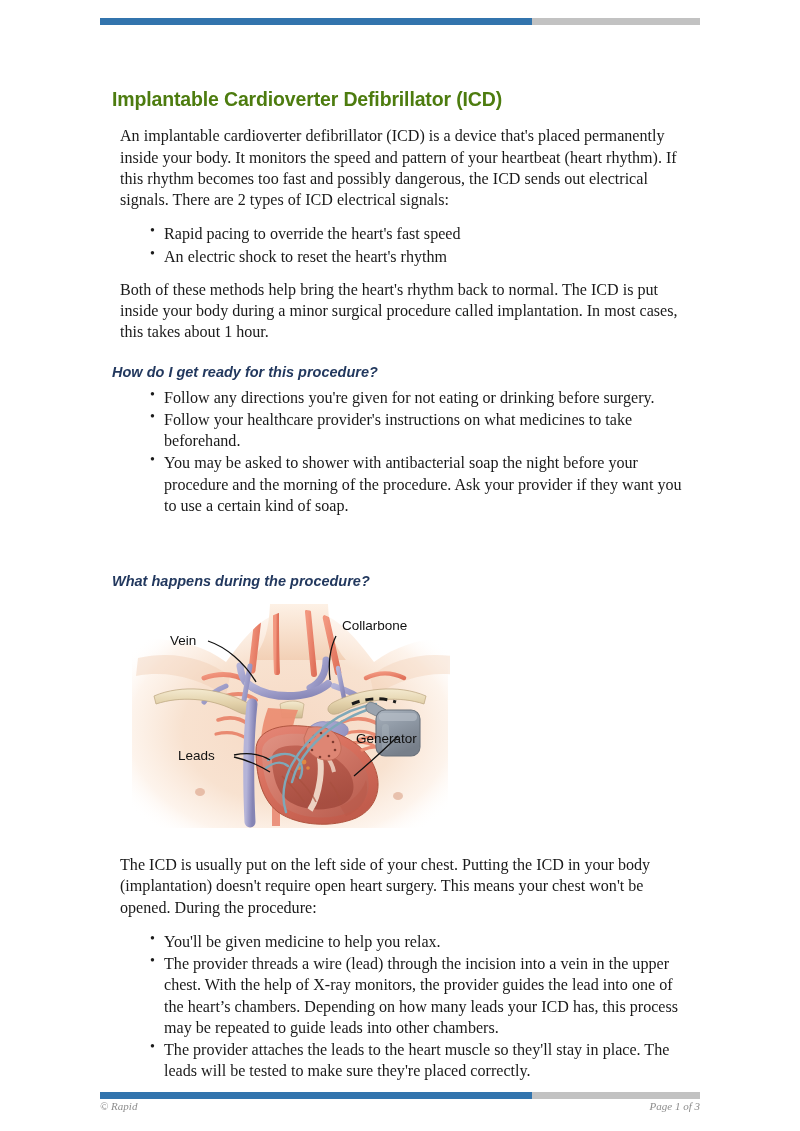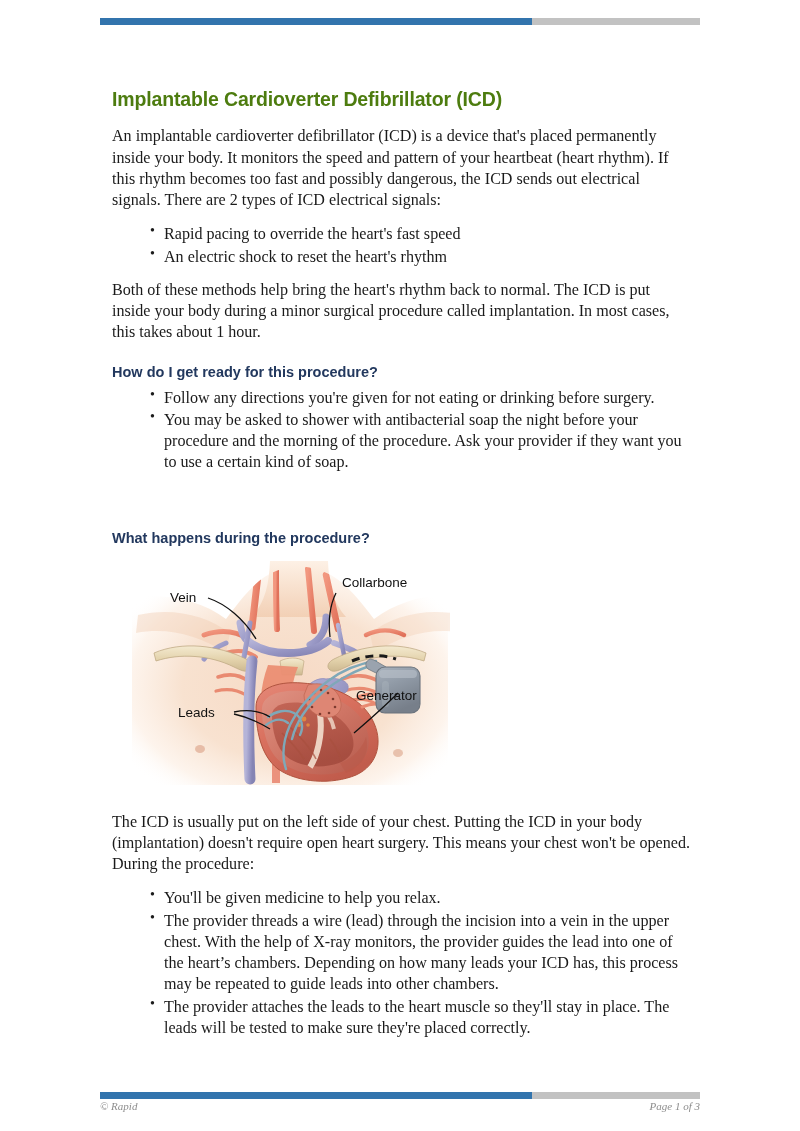--- a/index.html
+++ b/index.html
@@ -55,27 +55,28 @@
     line-height: 1.2;
   }
 
   h2.section-heading {
     font-family: "Liberation Sans", "DejaVu Sans", sans-serif;
     font-size: 14.5px;
     font-weight: bold;
     color: #22385e;
     margin: 20px 0 6px 0;
     line-height: 1.25;
+    font-style: italic;
   }
   h2.section-heading.spaced-top { margin-top: 56px; }
 
   p.para {
     font-size: 16.1px;
     line-height: 1.32;
-    margin: 0 0 13px 0;
+    margin: 0 0 13px 8px;
     text-align: left;
   }
 
   ul.bullets {
     margin: 4px 0 12px 0;
     padding-left: 38px;
     list-style: none;
   }
   ul.bullets > li {
     font-size: 16.1px;
@@ -134,20 +135,21 @@
     <li>Rapid pacing to override the heart's fast speed</li>
     <li>An electric shock to reset the heart's rhythm</li>
   </ul>
 
   <p class="para">Both of these methods help bring the heart's rhythm back to normal. The ICD is put inside your body during a minor surgical procedure called implantation. In most cases, this takes about 1 hour.</p>
 
   <h2 class="section-heading">How do I get ready for this procedure?</h2>
 
   <ul class="bullets">
     <li>Follow any directions you're given for not eating or drinking before surgery.</li>
+    <li>Follow your healthcare provider's instructions on what medicines to take beforehand.</li>
     <li>You may be asked to shower with antibacterial soap the night before your procedure and the morning of the procedure. Ask your provider if they want you to use a certain kind of soap.</li>
   </ul>
 
   <h2 class="section-heading spaced-top">What happens during the procedure?</h2>
 
   <div class="figure-wrap">
     <svg width="320" height="228" viewBox="0 0 320 228" xmlns="http://www.w3.org/2000/svg">
       <defs>
         <radialGradient id="skinFade" cx="50%" cy="55%" r="62%">
           <stop offset="0%" stop-color="#f6d9c4"></stop>

